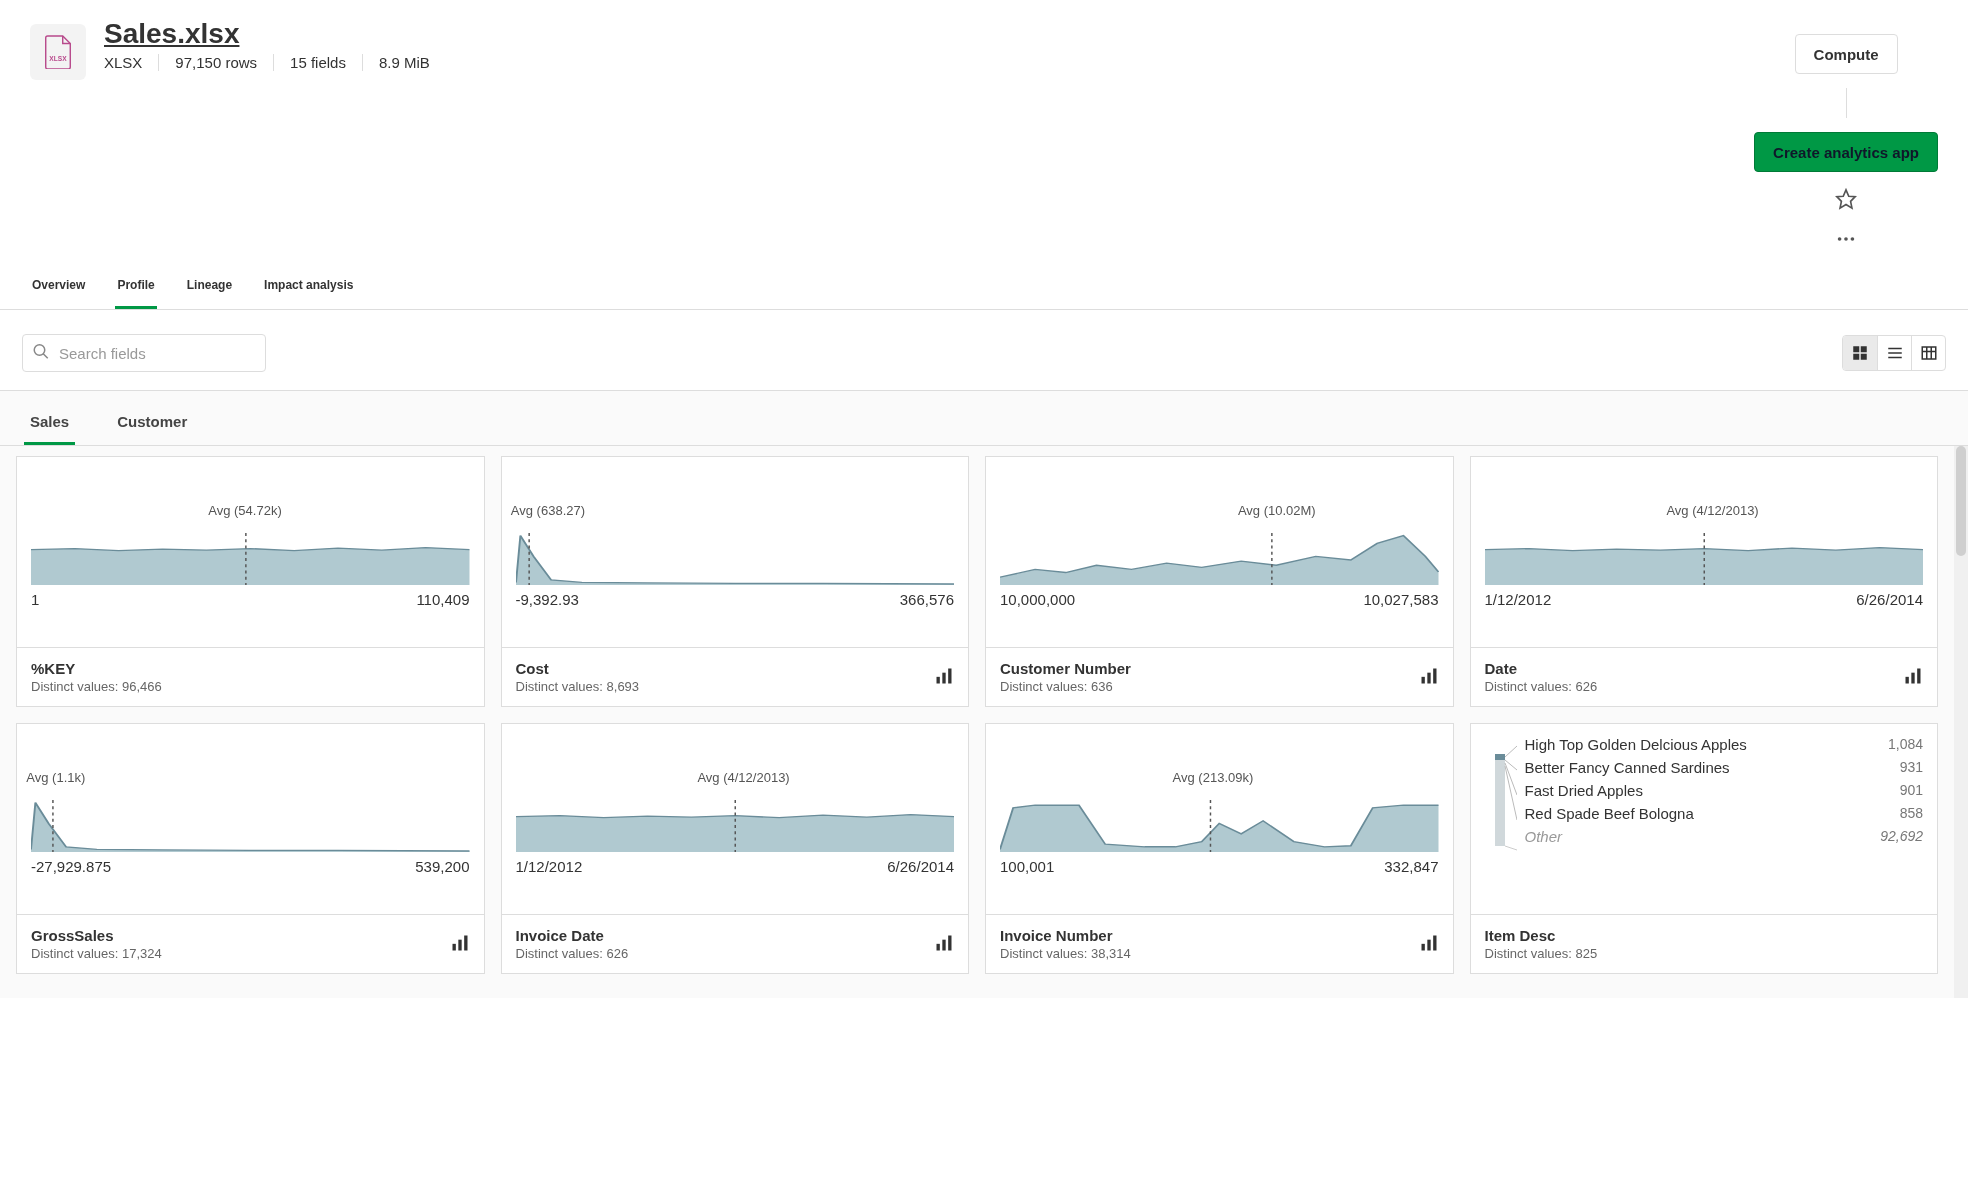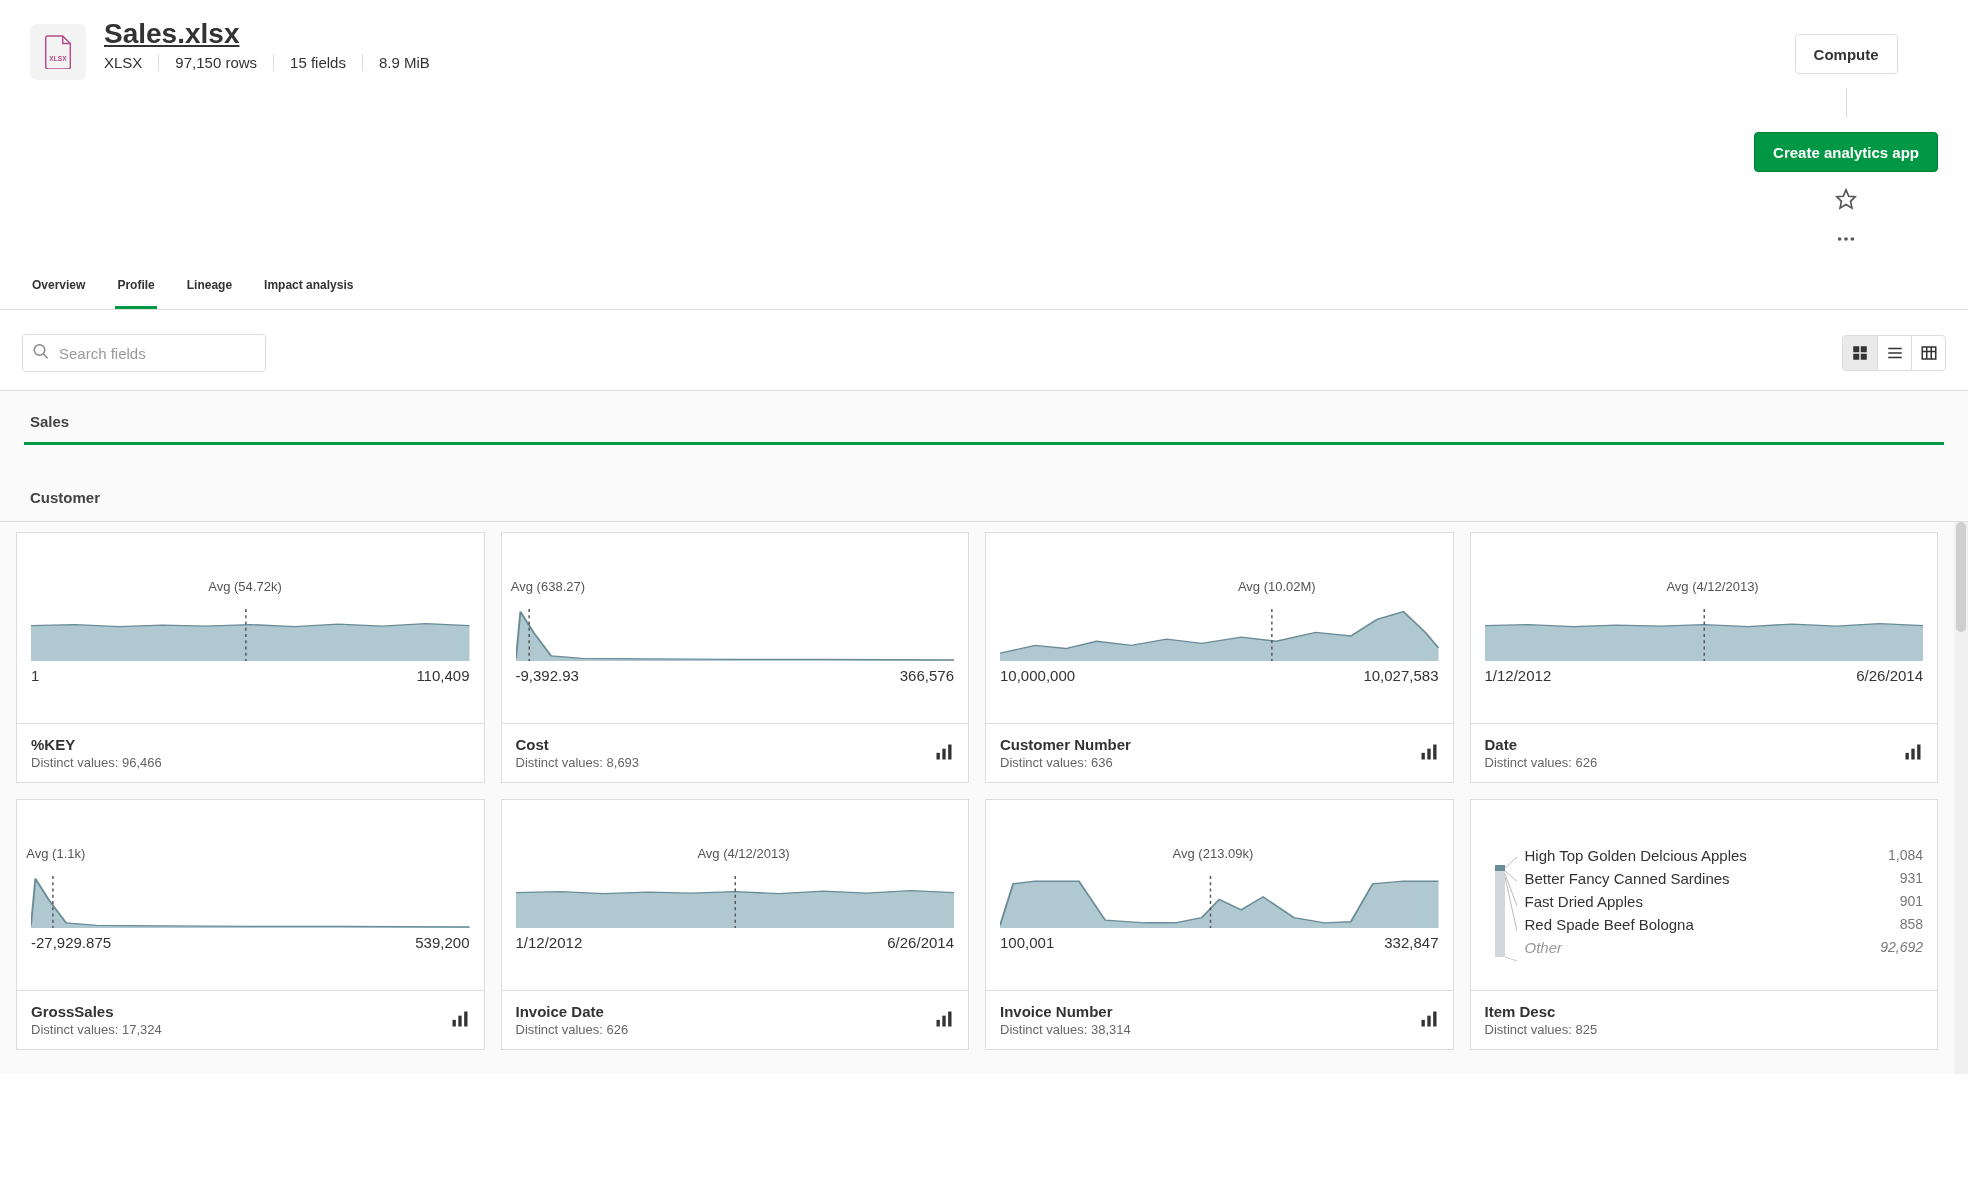--- a/index.html
+++ b/index.html
@@ -79,21 +79,21 @@
     cursor: pointer;
     display: inline-flex;
     align-items: center;
     border: 1px solid var(--border);
     background: #fff;
     color: var(--text);
   }
   .btn-primary {
     background: var(--green);
     border-color: var(--green-dark);
-    color: #ffffff;
+    color: #0f172a;
   }
   .icon-btn {
     width: 26px;
     height: 26px;
     display: inline-flex;
     align-items: center;
     justify-content: center;
     cursor: pointer;
     color: #555;
   }
@@ -156,21 +156,20 @@
   .view-toggle > div:first-child { border-left:none; }
   .view-toggle > div.active { background:#eaeaea; }
 
   
   .sub-tabs {
     display:flex;
     gap: 36px;
     padding: 14px 24px 0 24px;
     border-bottom:1px solid var(--border);
     background:#fafafa;
-    flex-direction:column;
   }
   .sub-tab {
     padding: 8px 6px 12px 6px;
     font-size:15px;
     font-weight:600;
     cursor:pointer;
     border-bottom:3px solid transparent;
     color:#444;
   }
   .sub-tab.active { border-bottom-color: var(--green); }
@@ -234,21 +233,21 @@
   .chart-path-fill { fill: var(--chart-fill); }
   .chart-path-stroke { stroke: var(--chart-stroke); stroke-width:1.3; fill:none; }
   .range-row {
     display:flex; justify-content:space-between;
     padding: 6px 0 0 0;
     font-size:15px;
     color:#333;
   }
 
   
-  .topv-row { display:flex; align-items:flex-start; gap:8px;margin-top:35px; }
+  .topv-row { display:flex; align-items:flex-start; gap:8px; }
   .topv-bars {
     width:32px;
     padding-top:4px;
   }
   .topv-list { flex:1; display:flex; flex-direction:column; gap:6px; font-size:15px; }
   .topv-item { display:flex; justify-content:space-between; }
   .topv-item .cnt { color:#777; font-size:14px; }
   .topv-item.other { color:#999; font-style:italic; }
 
 </style>

